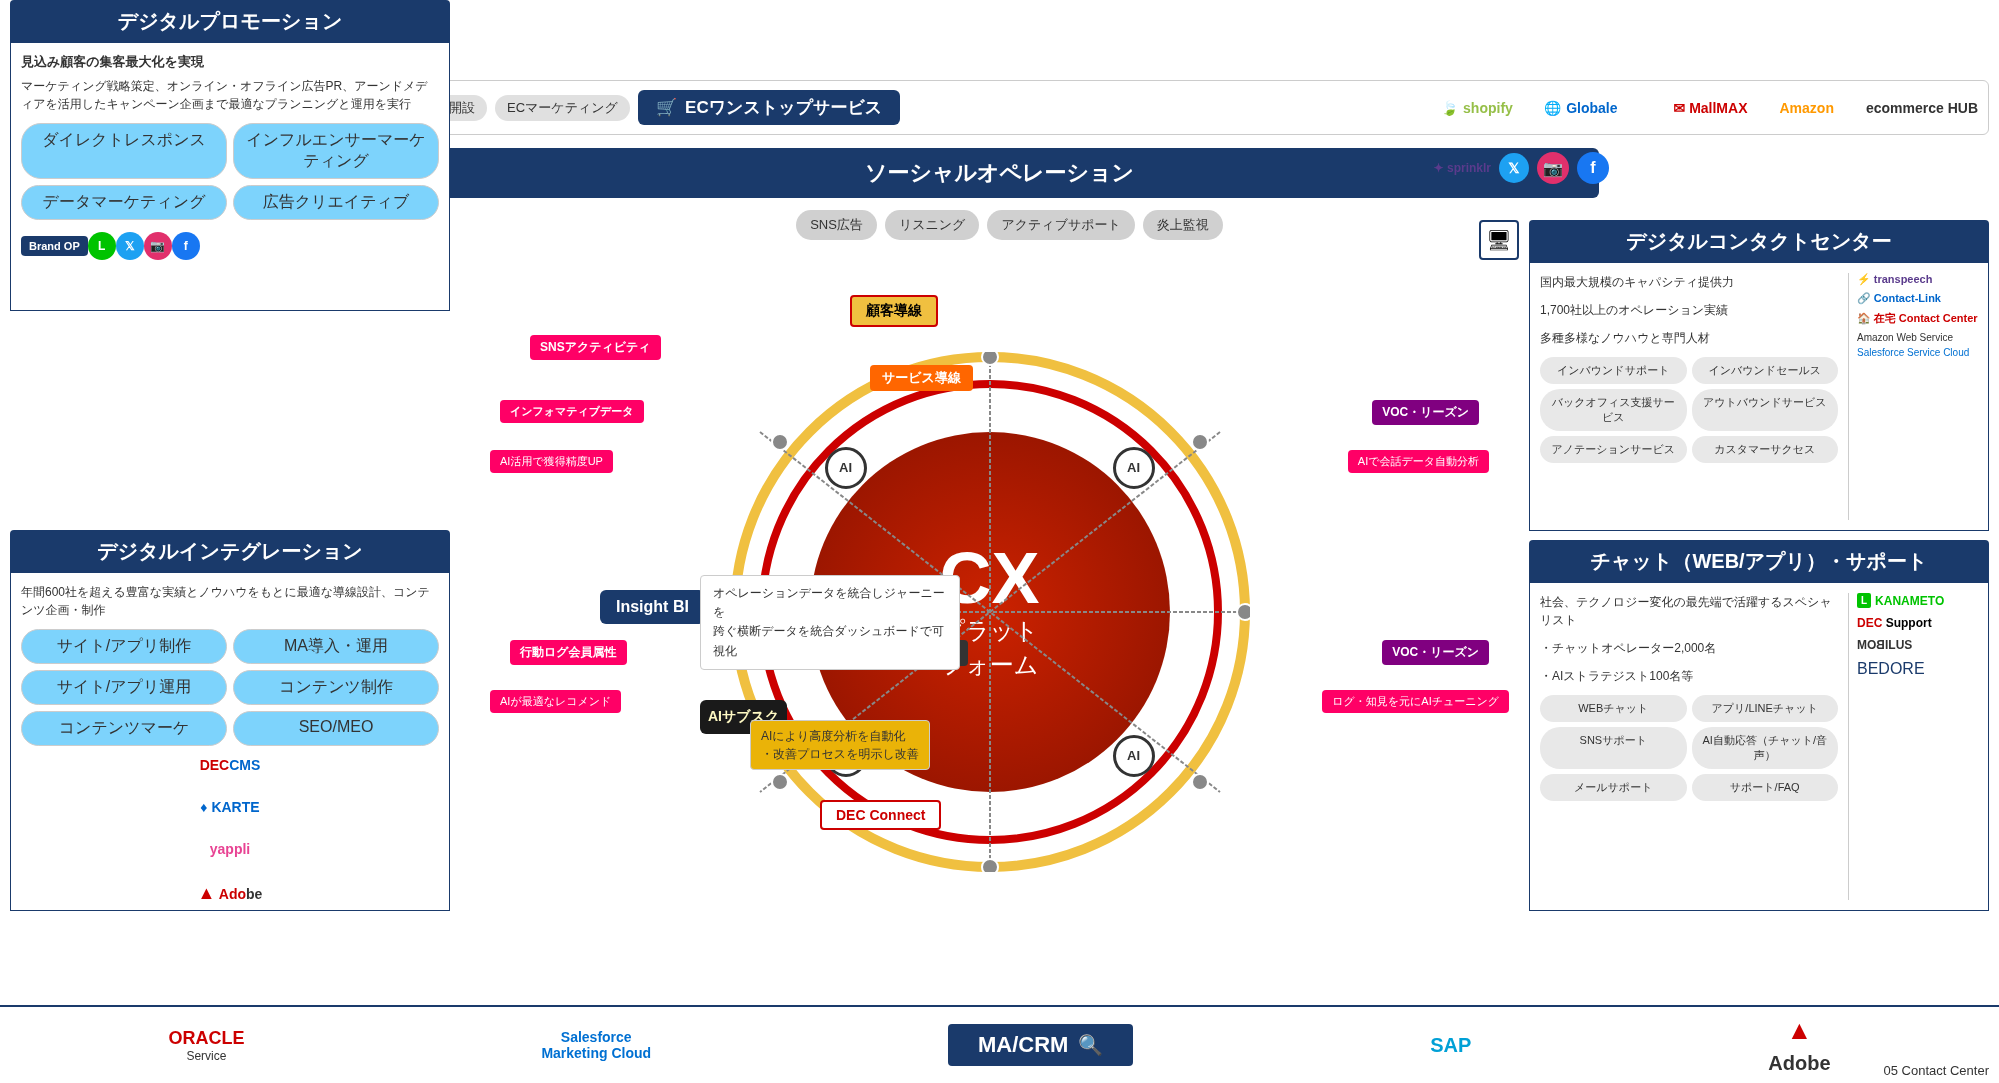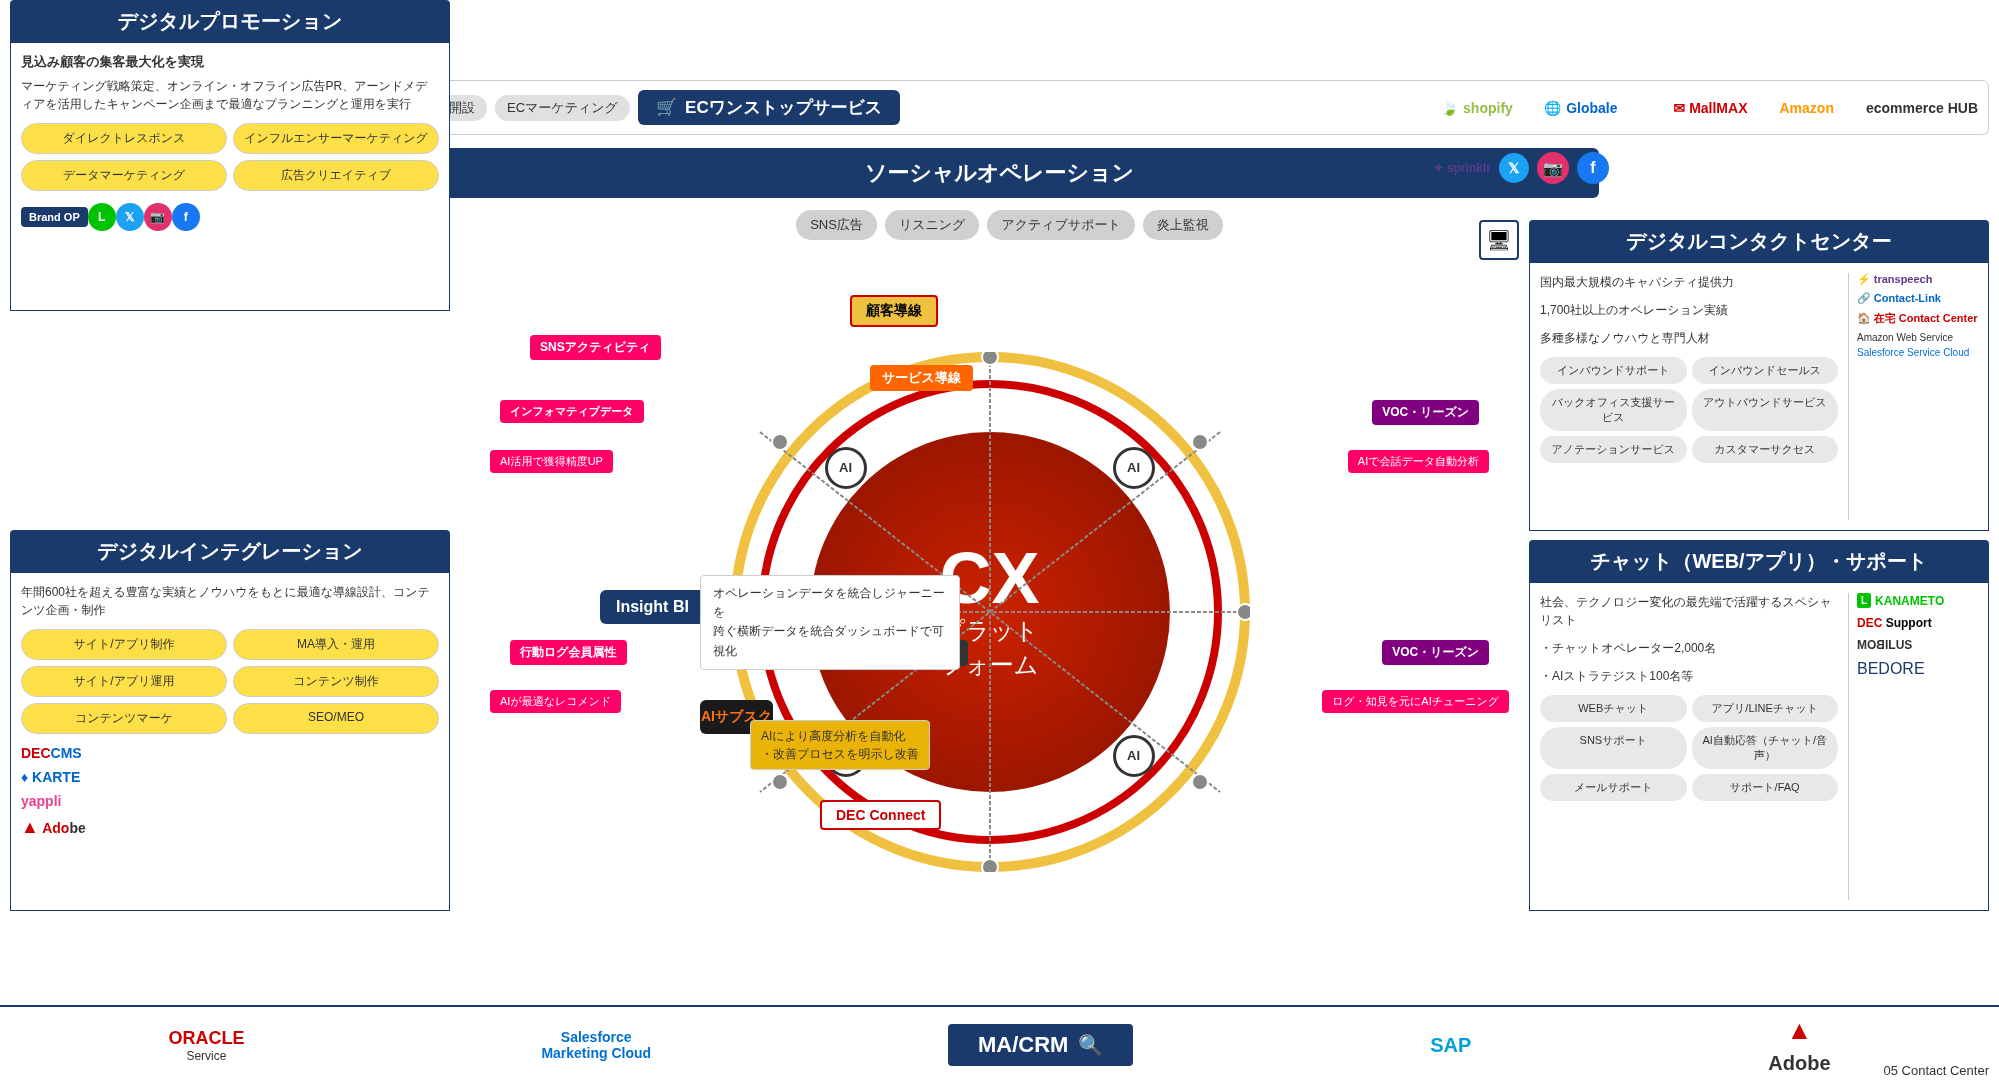--- a/index.html
+++ b/index.html
@@ -147,25 +147,25 @@
       margin-bottom: 10px;
       line-height: 1.5;
     }
     .pill-grid {
       display: grid;
       grid-template-columns: 1fr 1fr;
       gap: 6px;
       margin-top: 8px;
     }
     .pill {
-      background: #fde047;
+      background: #7dd3fc;
       border: 1px solid #ccc;
       border-radius: 20px;
       padding: 6px 10px;
-      font-size: 12px;
+      font-size: 16px;
       text-align: center;
       color: #333;
     }
 
     
     .panel-left-bottom {
       position: absolute;
       top: 320px;
       left: 10px;
       width: 440px;
@@ -335,22 +335,23 @@
       padding: 6px 8px;
       font-size: 11px;
       text-align: center;
       color: #333;
     }
 
     
     .integration-logos {
       display: flex;
       flex-direction: column;
-      gap: 2px;
+      gap: 20px;
       margin-top: 8px;
+      align-items: center;
     }
     .int-logo {
       font-size: 14px;
       font-weight: bold;
       padding: 3px 0;
     }
 
     .brand-logos {
       display: flex;
       gap: 0;
@@ -581,21 +582,21 @@
 <div style="position:absolute;top:690px;left:490px;background:#ff0066;color:#fff;padding:4px 10px;border-radius:4px;font-size:11px;">AIが最適なレコメンド</div>
 
 <div style="position:absolute;top:640px;right:510px;background:#800080;color:#fff;padding:4px 10px;border-radius:4px;font-size:12px;font-weight:bold;">VOC・リーズン</div>
 
 <div style="position:absolute;top:690px;right:490px;background:#ff0066;color:#fff;padding:4px 10px;border-radius:4px;font-size:11px;">ログ・知見を元にAIチューニング</div>
 
 <div style="position:absolute;top:590px;left:600px;background:#1a3a6b;color:#fff;padding:8px 16px;border-radius:6px;font-size:16px;font-weight:bold;">Insight BI</div>
 
 <div style="position:absolute;top:575px;left:700px;background:#fff;border:1px solid #ccc;padding:8px 12px;border-radius:4px;font-size:12px;color:#333;max-width:260px;line-height:1.6;">オペレーションデータを統合しジャーニーを<br>跨ぐ横断データを統合ダッシュボードで可視化</div>
 
-<div style="position:absolute;top:700px;left:700px;background:#1a1a1a;color:#f97316;padding:8px 1px;border-radius:6px;font-size:14px;font-weight:bold;text-align:center;">AIサブスク</div>
+<div style="position:absolute;top:700px;left:700px;background:#1a1a1a;color:#fef9c3;padding:8px 8px;border-radius:6px;font-size:14px;font-weight:bold;text-align:center;">AIサブスク</div>
 
 <div style="position:absolute;top:720px;left:750px;font-size:12px;color:#333;background:#eab308;border:1px solid #ccc;padding:6px 10px;border-radius:4px;max-width:240px;line-height:1.5;">AIにより高度分析を自動化<br>・改善プロセスを明示し改善</div>
 
 <div style="position:absolute;top:800px;left:820px;background:#fff;border:2px solid #cc0000;padding:5px 14px;border-radius:4px;font-size:14px;font-weight:bold;">
   <span style="color:#cc0000;">DEC Connect</span>
 </div>
 
 <div class="footer">
   <div class="footer-item">
     <span class="footer-oracle">ORACLE</span>

